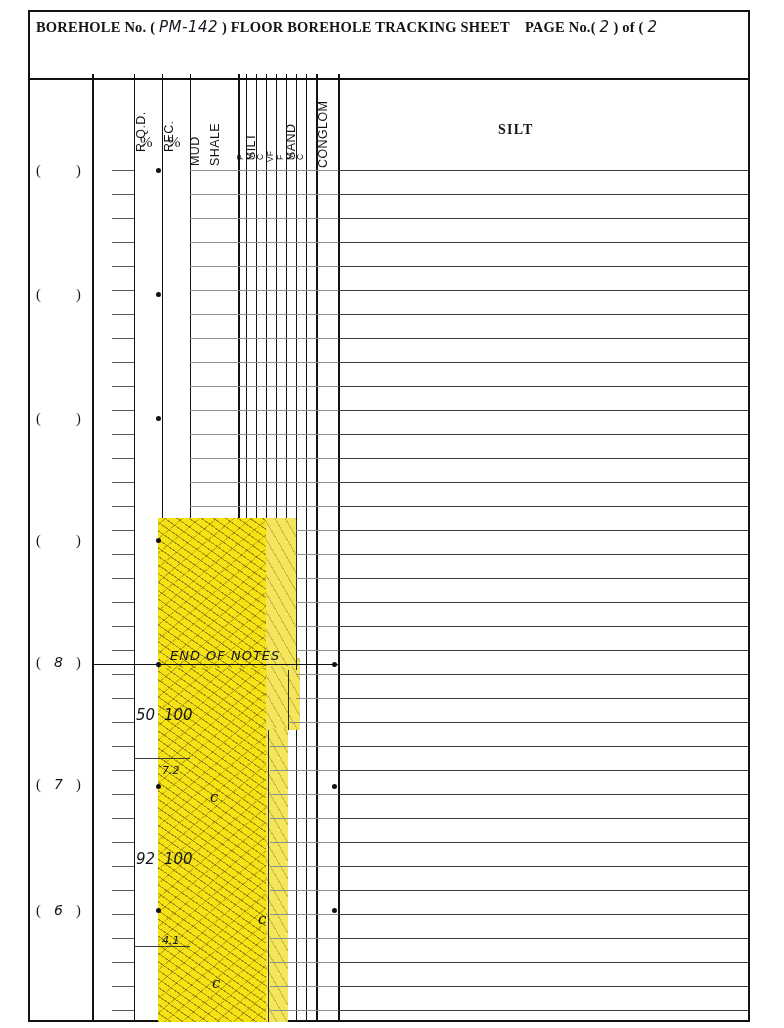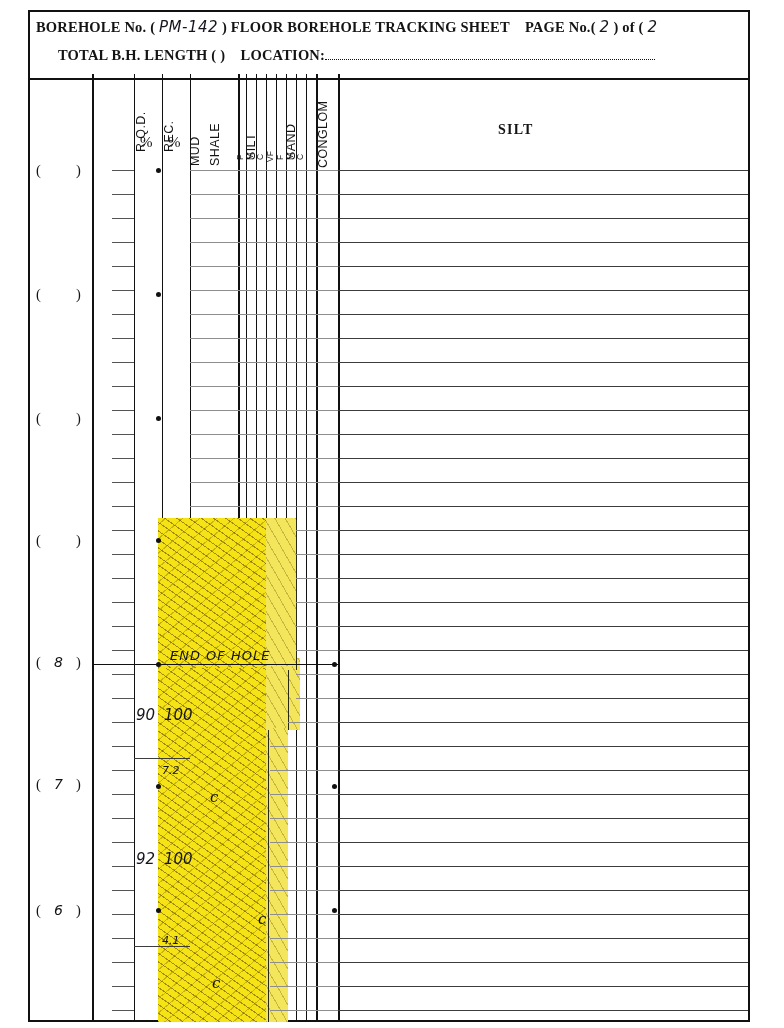--- a/index.html
+++ b/index.html
@@ -207,27 +207,20 @@
   <div id="header">
     <div class="hdr-line1">
       <span>BOREHOLE No. (</span>
       <span class="hand">PM-142</span>
       <span>) FLOOR BOREHOLE TRACKING SHEET</span>
       &nbsp;&nbsp;
       <span>PAGE No.(</span>
       <span class="hand">2</span>
       <span>) of (</span>
       <span class="hand">2</span>
-    </div>
-    <div class="hdr-line2">
-      <span>TOTAL B.H. LENGTH (</span>
-      <span class="hand"></span>
-      <span>)</span>
-      &nbsp;&nbsp;
-      <span>LOCATION:</span><span class="underline-blank"></span>
     </div>
   </div>
 
   <div id="colhead">
 
     <div class="vline thick" style="left:62px;  height:84px;"></div>
     <div class="vline" style="left:104px; height:84px;"></div>
     <div class="vline" style="left:132px; height:84px;"></div>
     <div class="vline" style="left:160px; height:84px;"></div>
     <div class="vline thick" style="left:208px; height:84px;"></div>
@@ -426,23 +419,23 @@
     <div class="dot" style="left:126px; top:258px;"></div>
     <div class="dot" style="left:126px; top:380px;"></div>
     <div class="dot" style="left:126px; top:504px;"></div>
     <div class="dot" style="left:126px; top:626px;"></div>
     <div class="dot" style="left:126px; top:750px;"></div>
     <div class="dot" style="left:302px; top:504px;"></div>
     <div class="dot" style="left:302px; top:626px;"></div>
     <div class="dot" style="left:302px; top:750px;"></div>
 
     <div class="hline thickline" style="left:62px; top:506px; width:246px;"></div>
-    <div class="pen-label" style="left:140px; top:490px;">END  OF  HOLE</div>
-
-    <div class="pen-num" style="left:106px; top:548px;">90</div>
+    <div class="pen-label" style="left:140px; top:490px;">END  OF  NOTES</div>
+
+    <div class="pen-num" style="left:106px; top:548px;">50</div>
     <div class="pen-num" style="left:134px; top:548px;">100</div>
     <div class="hline" style="left:104px; top:600px; width:56px;"></div>
     <div class="pen-small" style="left:132px; top:588px;margin-top:18px;">7.2</div>
 
     <div class="pen-num" style="left:106px; top:692px;">92</div>
     <div class="pen-num" style="left:134px; top:692px;">100</div>
     <div class="hline" style="left:104px; top:788px; width:56px;"></div>
     <div class="pen-small" style="left:132px; top:776px;">4.1</div>
 
     <div class="pen-c" style="left:180px; top:630px;">c</div>

